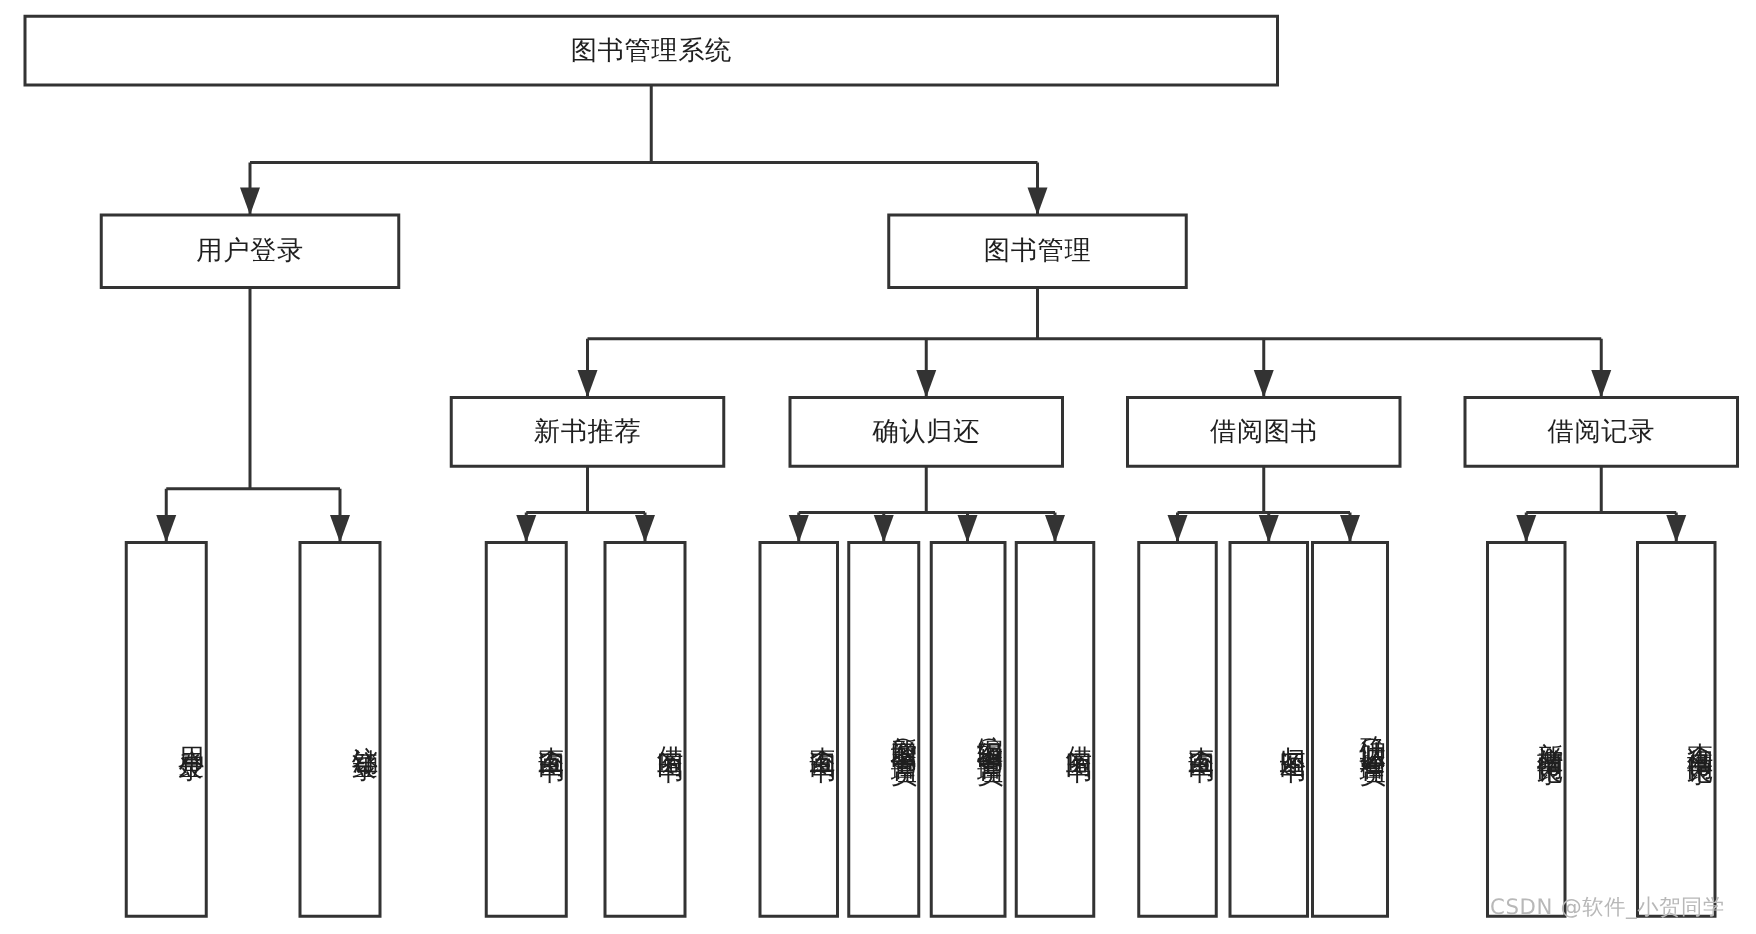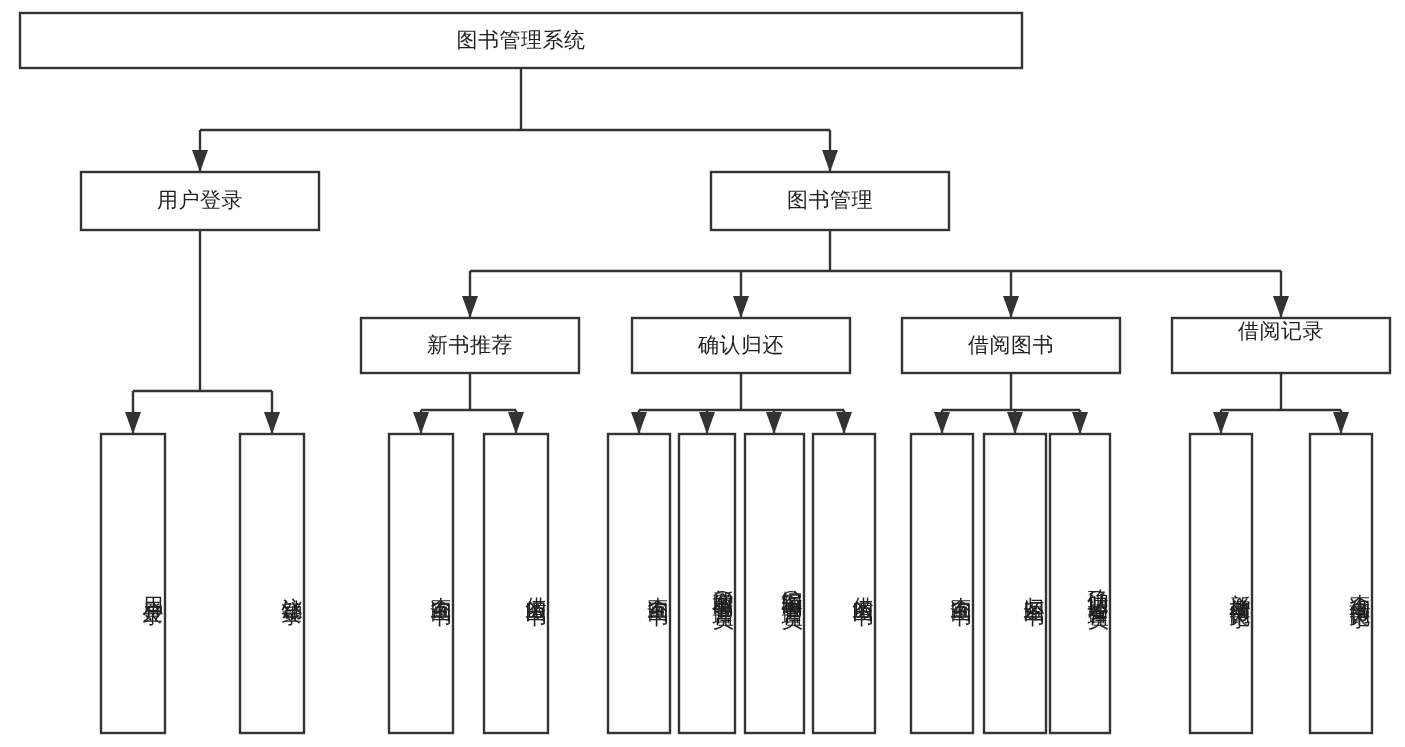--- a/index.html
+++ b/index.html
@@ -159,30 +159,31 @@
       </g>
   </svg>
 
   <div id="labels-layer">
       <div class="node-label horizontal" style="left: 20px; top: 13px; width: 1002px; height: 55px;">图书管理系统</div>
       <div class="node-label horizontal" style="left: 81px; top: 172px; width: 238px; height: 58px;">用户登录</div>
       <div class="node-label horizontal" style="left: 711px; top: 172px; width: 238px; height: 58px; border-radius: 22px;">图书管理</div>
       <div class="node-label horizontal" style="left: 361px; top: 318px; width: 218px; height: 55px;">新书推荐</div>
       <div class="node-label horizontal" style="left: 632px; top: 318px; width: 218px; height: 55px;">确认归还</div>
       <div class="node-label horizontal" style="left: 902px; top: 318px; width: 218px; height: 55px;">借阅图书</div>
-      <div class="node-label horizontal" style="left: 1172px; top: 304px; width: 218px; height: 55px;">借阅记录</div>
+      <div class="node-label horizontal" style="left: 1172px; top: 318px; width: 218px; height: 55px;">借阅记录</div>
       <div class="node-label vertical" style="left: 101px; top: 434px; width: 64px; height: 299px; align-items: flex-start; justify-content: center;">用户登录</div>
       <div class="node-label vertical" style="left: 240px; top: 434px; width: 64px; height: 299px; align-items: flex-start; justify-content: center;">注销登录</div>
       <div class="node-label vertical" style="left: 389px; top: 434px; width: 64px; height: 299px; align-items: flex-start; justify-content: center;">查询图书</div>
       <div class="node-label vertical" style="left: 484px; top: 434px; width: 64px; height: 299px; align-items: flex-start; justify-content: center;">借阅图书</div>
       <div class="node-label vertical" style="left: 608px; top: 434px; width: 62px; height: 299px; align-items: flex-start; justify-content: center;">查询图书</div>
       <div class="node-label vertical" style="left: 679px; top: 434px; width: 56px; height: 299px; align-items: flex-start; justify-content: center;">新增图书（管理员）</div>
       <div class="node-label vertical" style="left: 745px; top: 434px; width: 59px; height: 299px; align-items: flex-start; justify-content: center;">编辑图书（管理员）</div>
       <div class="node-label vertical" style="left: 813px; top: 434px; width: 62px; height: 299px; align-items: flex-start; justify-content: center;">借阅图书</div>
       <div class="node-label vertical" style="left: 911px; top: 434px; width: 62px; height: 299px; align-items: flex-start; justify-content: center;">查询图书</div>
       <div class="node-label vertical" style="left: 984px; top: 434px; width: 62px; height: 299px; align-items: flex-start; justify-content: center;">归还图书</div>
       <div class="node-label vertical" style="left: 1050px; top: 434px; width: 60px; height: 299px; align-items: flex-start; justify-content: center;">确认归还（管理员）</div>
       <div class="node-label vertical" style="left: 1190px; top: 434px; width: 62px; height: 299px; align-items: flex-start; justify-content: center;">新增借阅记录</div>
       <div class="node-label vertical" style="left: 1310px; top: 434px; width: 62px; height: 299px; align-items: flex-start; justify-content: center;">查询借阅记录</div>
     </div>
 
+  <div class="watermark" style="left: 1192px; top: 714px;">CSDN @软件_小贺同学</div>
 
 </div>
 
 </body></html>

